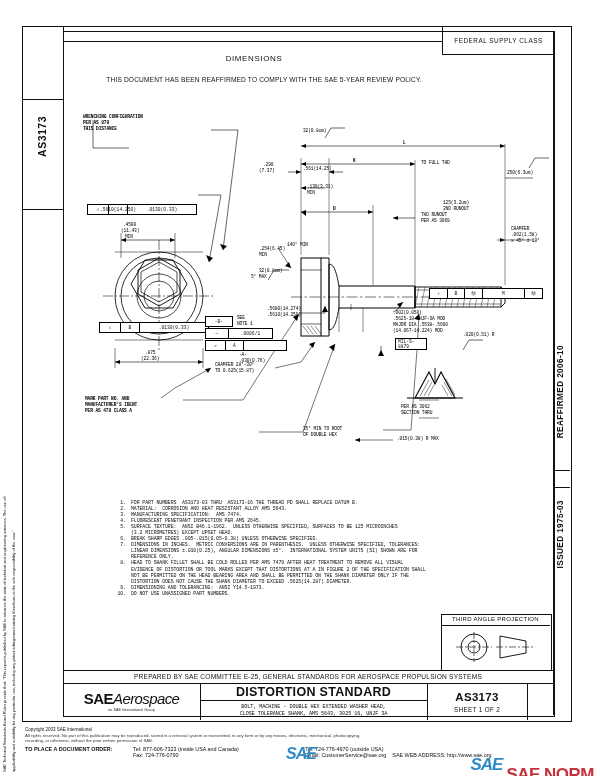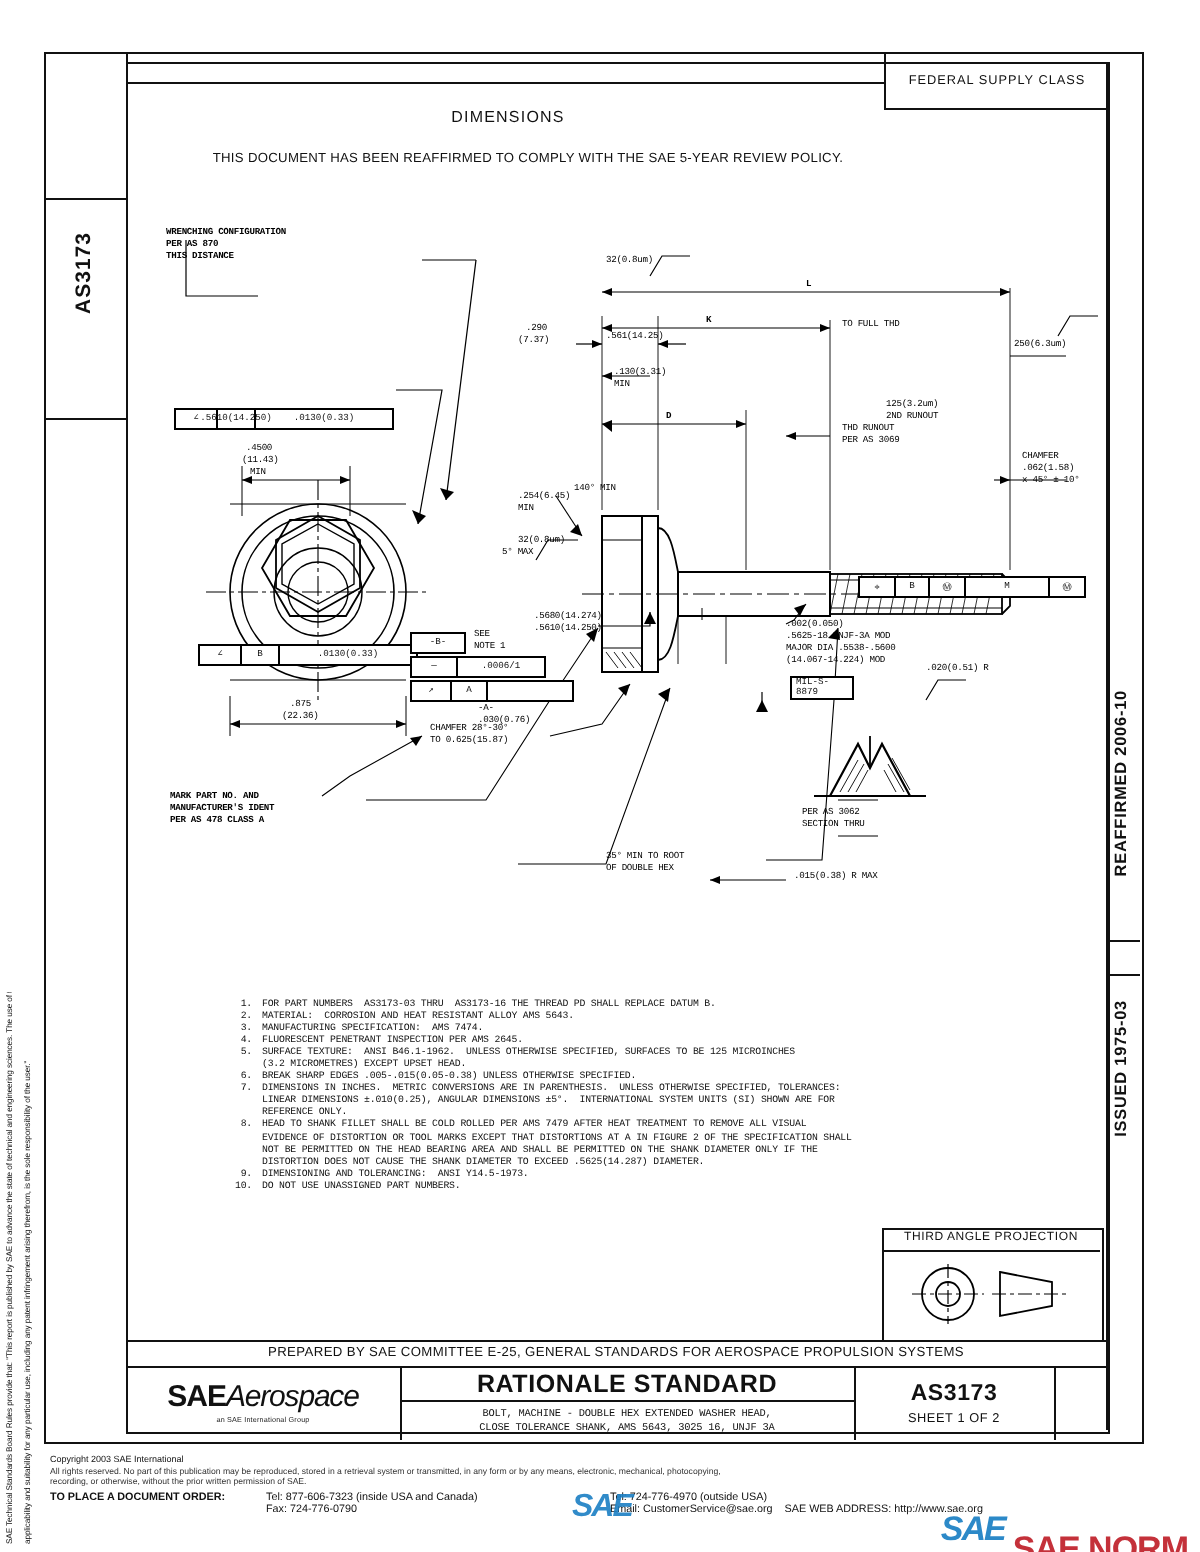--- a/index.html
+++ b/index.html
@@ -469,21 +469,21 @@
   <div class="tb-prep">
     <span>PREPARED BY SAE COMMITTEE E-25, GENERAL STANDARDS FOR AEROSPACE PROPULSION SYSTEMS</span>
   </div>
   <div class="tb-logo">
     <div class="sae-logo">
       <span>SAE</span><i>Aerospace</i>
     </div>
     <div class="sae-sub">an SAE International Group</div>
   </div>
   <div class="tb-mid">
-    <div class="as-std">RATIONALE STANDARD</div>
+    <div class="as-std">DISTORTION STANDARD</div>
     <div class="as-line"></div>
     <div class="as-desc">
       <div>BOLT, MACHINE - DOUBLE HEX EXTENDED WASHER HEAD,</div>
       <div>CLOSE TOLERANCE SHANK, AMS 5643, 3025 16, UNJF 3A</div>
     </div>
   </div>
   <div class="tb-right">
     <div class="docnum">AS3173</div>
     <div class="sheetno">SHEET 1 OF 2</div>
   </div>

